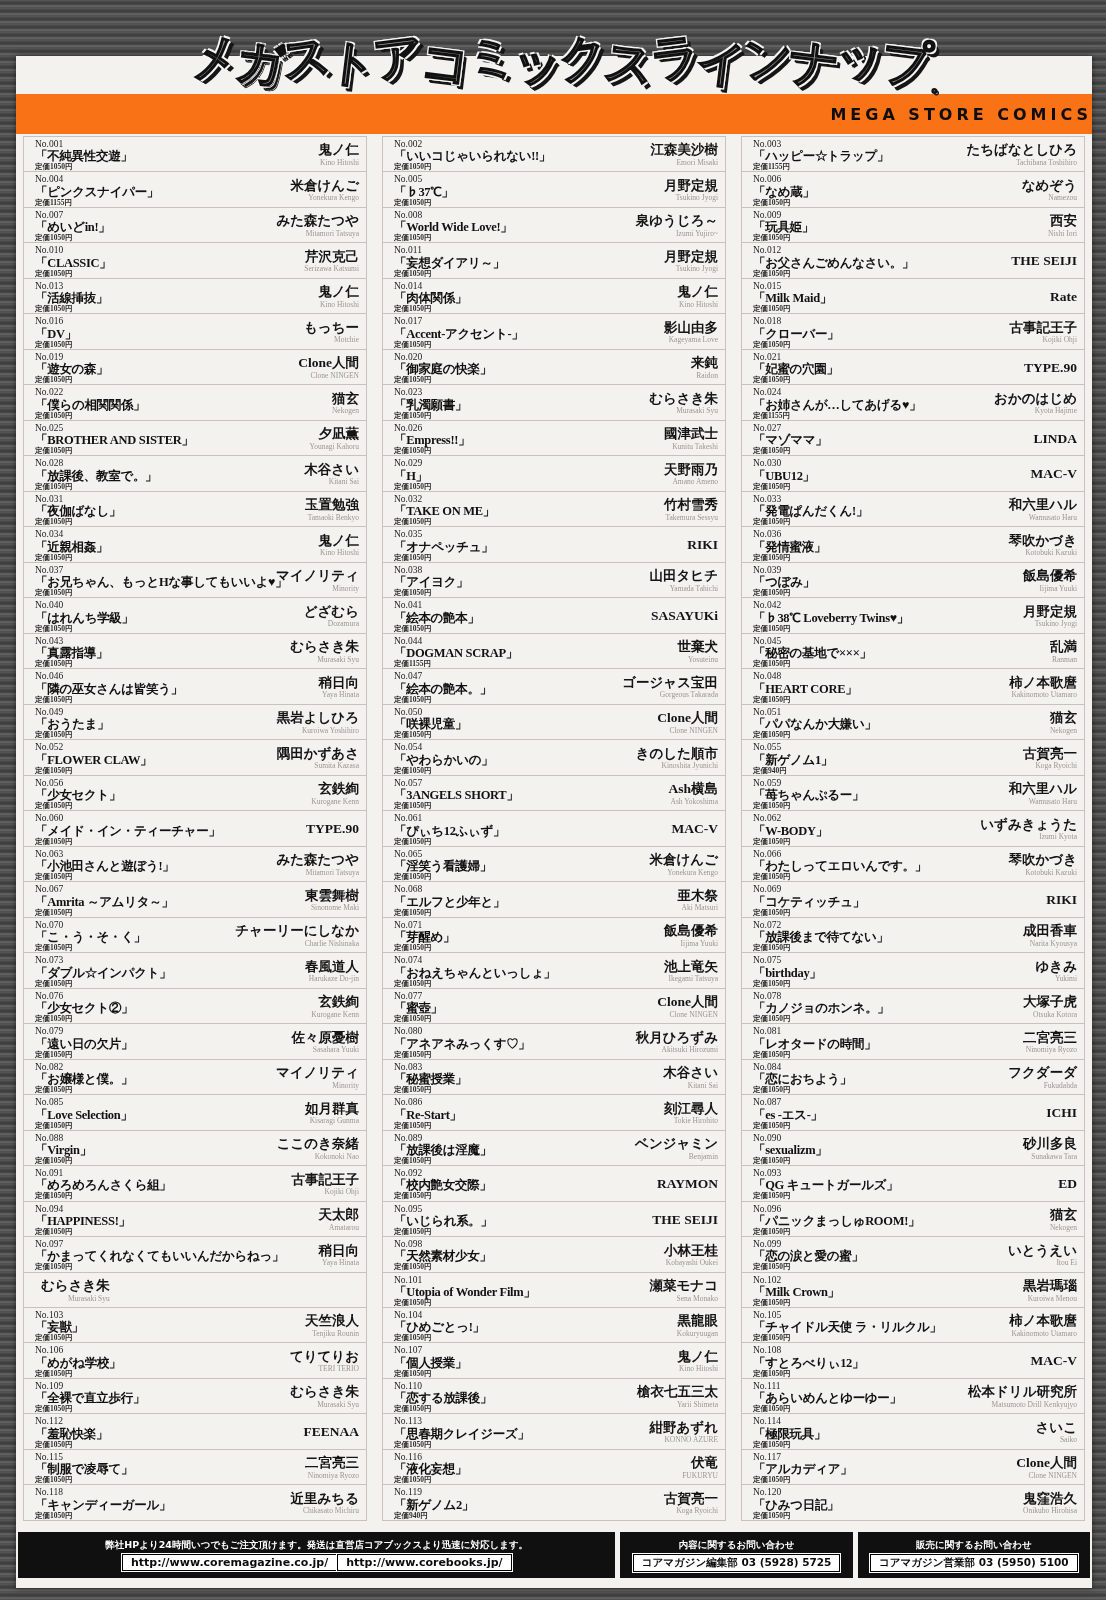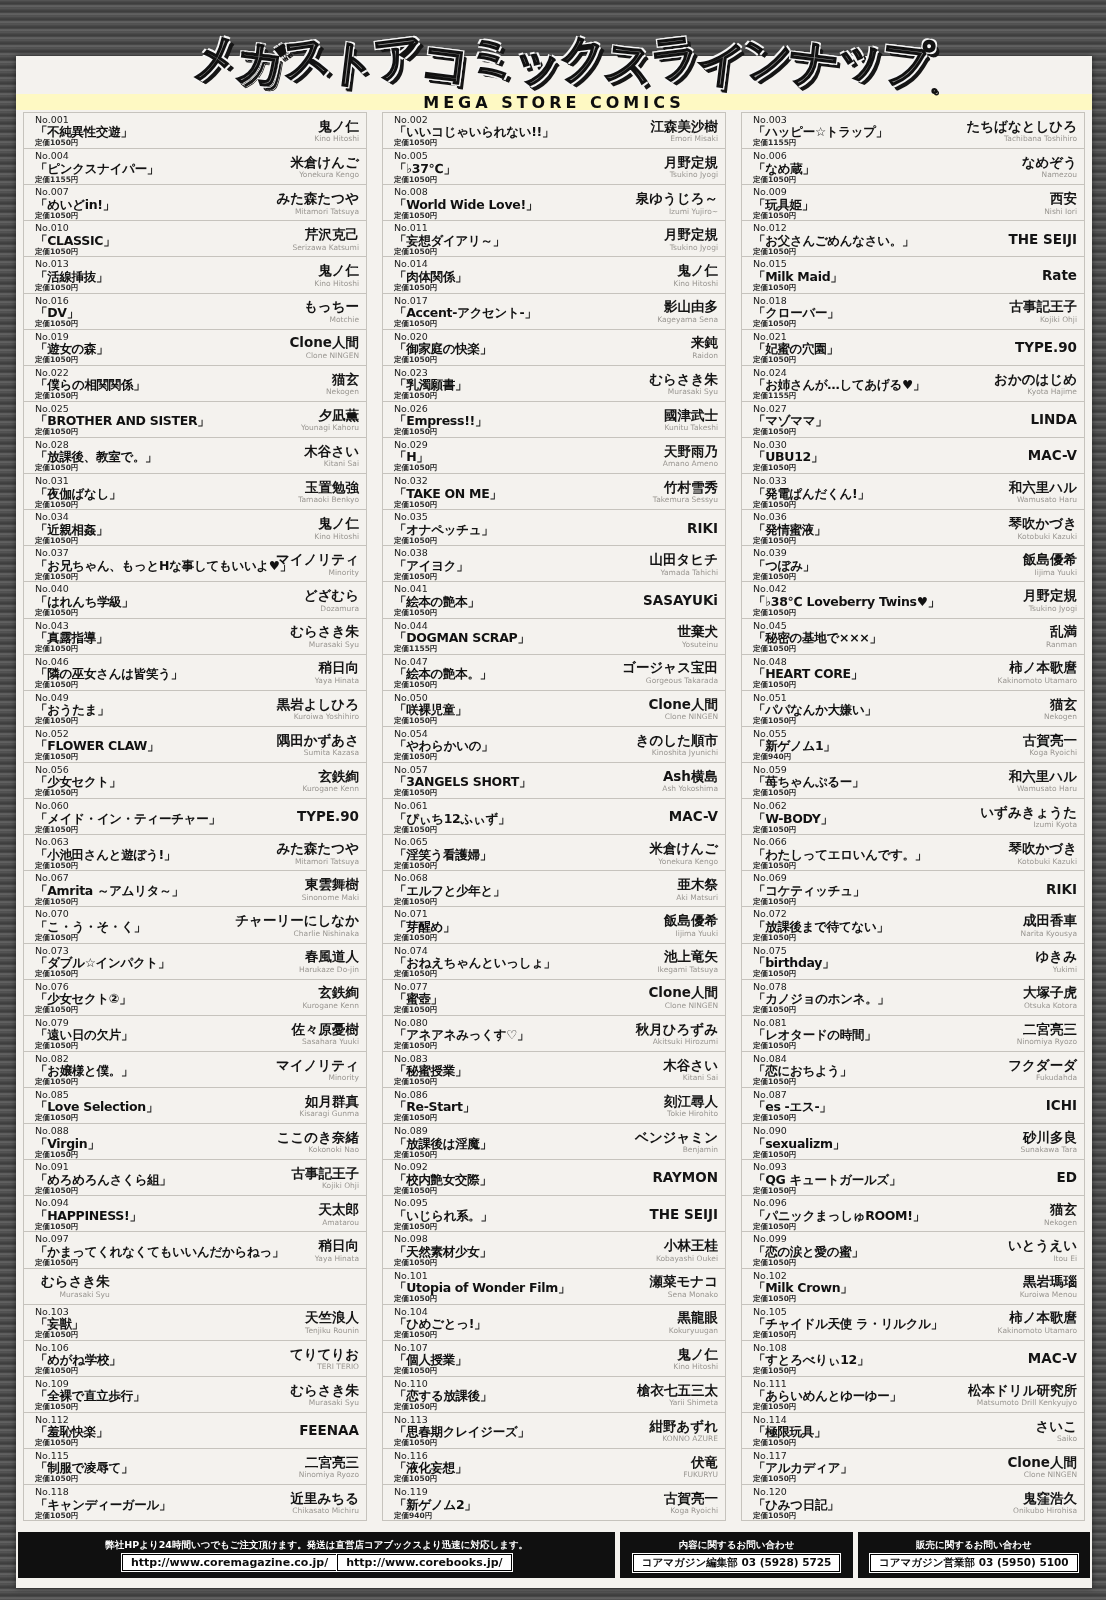--- a/index.html
+++ b/index.html
@@ -32,27 +32,27 @@
       -2px 2px 0 #f5f5f5, 2px 2px 0 #f5f5f5,
       4px 4px 0 #161616, 5px 5px 0 #161616;
     margin:0 -2px;
   }
   .logo-mark{
     display:inline-block;font-weight:900;font-size:20px;color:#9c9c9c;
     -webkit-text-stroke:1px #111;align-self:flex-end;
     text-shadow:2px 2px 0 #161616;
   }
   .band{
-    height:16px;background:#fef9c3;display:flex;align-items:center;justify-content:center;
+    height:40px;background:#f97316;display:flex;align-items:center;justify-content:flex-end;
   }
   .band-text{
     font-weight:bold;font-size:16px;letter-spacing:4px;color:#0e0e0e;
   }
   
-  .columns{flex:1;display:flex;gap:15px;padding:2px 7px 3px 7px;min-height:0;}
+  .columns{flex:1;display:flex;gap:15px;padding:2px 7px 3px 7px;min-height:0;font-family:Liberation Serif, serif;}
   .col{
     flex:1;display:flex;flex-direction:column;min-width:0;
     border-left:1px solid #c6c3bd;border-right:1px solid #c6c3bd;border-top:1px solid #c6c3bd;
   }
   .cell{
     flex:1;min-height:0;display:flex;align-items:stretch;
     border-bottom:1px solid #c6c3bd;padding:2px 7px 1px 11px;overflow:hidden;
   }
   .cell-left{flex:1;min-width:0;display:flex;flex-direction:column;justify-content:space-between;}
   .entry-no{font-size:9.5px;line-height:1.1;color:#1c1c1c;}
@@ -628,21 +628,21 @@
   </div>
 
   <div class="cell">
     <div class="cell-left">
       <div class="entry-no">No.017</div>
       <div class="entry-title">「Accent-アクセント-」</div>
       <div class="entry-price">定価1050円</div>
     </div>
     <div class="cell-right">
       <div class="entry-author">影山由多</div>
-      <div class="entry-romaji">Kageyama Sena</div>
+      <div class="entry-romaji">Kageyama Love</div>
     </div>
   </div>
 
   <div class="cell">
     <div class="cell-left">
       <div class="entry-no">No.020</div>
       <div class="entry-title">「御家庭の快楽」</div>
       <div class="entry-price">定価1050円</div>
     </div>
     <div class="cell-right">

